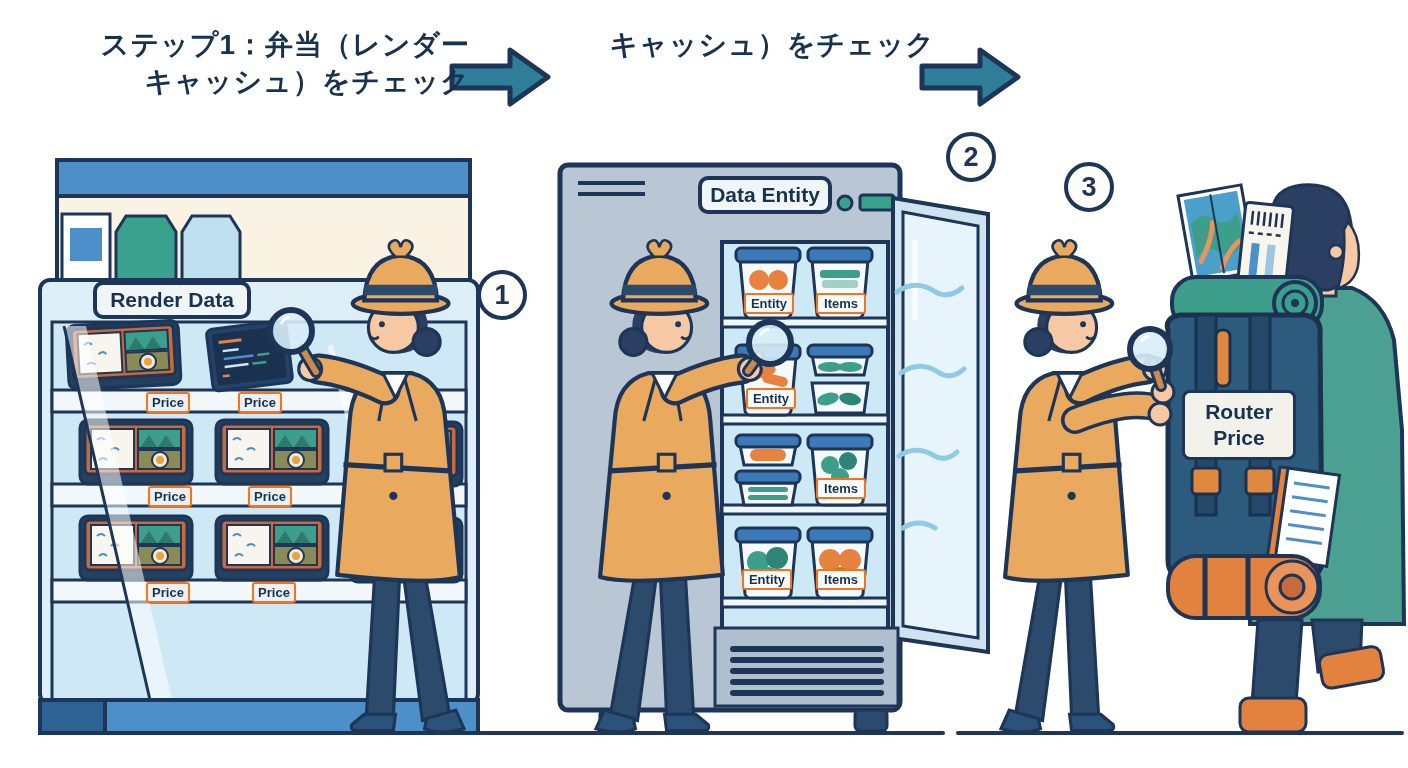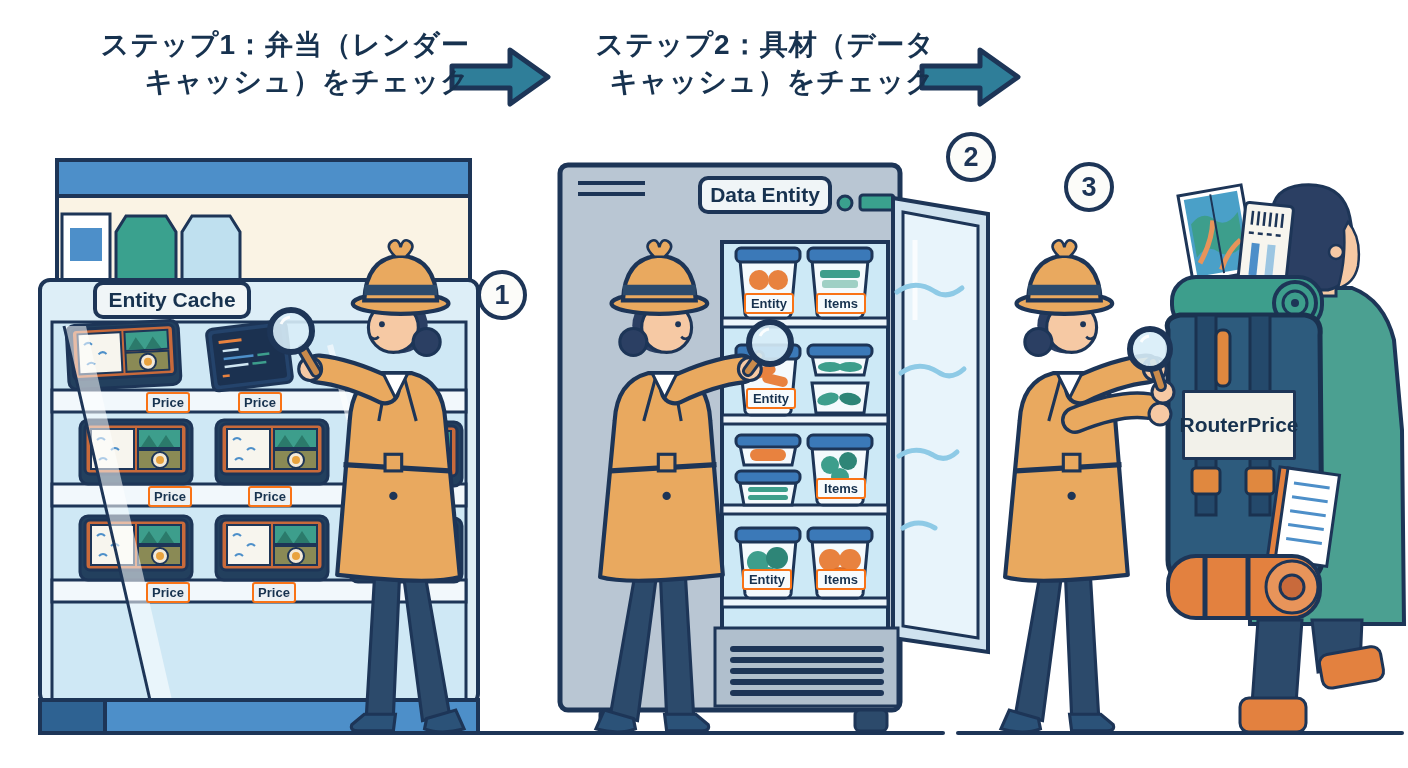--- a/index.html
+++ b/index.html
@@ -10,21 +10,21 @@
   .labels{z-index:20;}
   svg.overlay{z-index:30;}
   .title{position:absolute;text-align:right;font-weight:700;font-size:28px;line-height:37px;
          color:#17324f;letter-spacing:1px;}
   .badge{position:absolute;width:50px;height:50px;border-radius:50%;background:#fcfcf9;
          border:4px solid #1d3557;color:#1d3557;font-weight:700;font-size:27px;
          display:flex;align-items:center;justify-content:center;box-sizing:border-box;}
   .sign{position:absolute;background:#f0f5f7;border:4px solid #1d3557;border-radius:10px;
         color:#17324f;font-weight:700;font-size:21px;display:flex;align-items:center;
         justify-content:center;box-sizing:border-box;}
-  .router{line-height:26px;background:#f2f1ea;border-radius:2px;border-width:3px;}
+  .router{flex-direction:column;line-height:26px;background:#f2f1ea;border-radius:8px;border-width:3px;}
   .tag{position:absolute;background:#edf1f4;border:2px solid #f97316;border-radius:3px;
        color:#17324f;font-weight:700;font-size:13px;display:flex;align-items:center;
        justify-content:center;box-sizing:border-box;}
   .price{width:44px;height:21px;}
   .flabel{width:50px;height:21px;background:#f7fbfd;font-size:13px;}
 </style>
 </head>
 <body>
 
 <div class="canvas">
@@ -294,29 +294,28 @@
     </g>
   </svg>
 
   <div class="layer labels">
 
     <div class="title" style="left:30px;top:26px;width:440px;">
       <div>ステップ1：弁当（レンダー</div>
       <div>キャッシュ）をチェック</div>
     </div>
     <div class="title" style="left:545px;top:26px;width:390px;">
-      <div>ステップ2：具材（データ</div>
       <div>キャッシュ）をチェック</div>
     </div>
 
     <div class="badge" style="left:477px;top:270px;">1</div>
     <div class="badge" style="left:946px;top:132px;">2</div>
     <div class="badge" style="left:1064px;top:162px;">3</div>
 
-    <div class="sign" style="left:93px;top:281px;width:158px;height:38px;">Entity Cache</div>
+    <div class="sign" style="left:93px;top:281px;width:158px;height:38px;">Render Data</div>
     <div class="sign" style="left:698px;top:176px;width:134px;height:38px;">Data Entity</div>
 
     <div class="sign router" style="left:1182px;top:390px;width:114px;height:70px;">
       <div>Router</div>
       <div>Price</div>
     </div>
 
     <div class="tag price" style="left:146px;top:392px;">Price</div>
     <div class="tag price" style="left:238px;top:392px;">Price</div>
     <div class="tag price" style="left:148px;top:486px;">Price</div>

